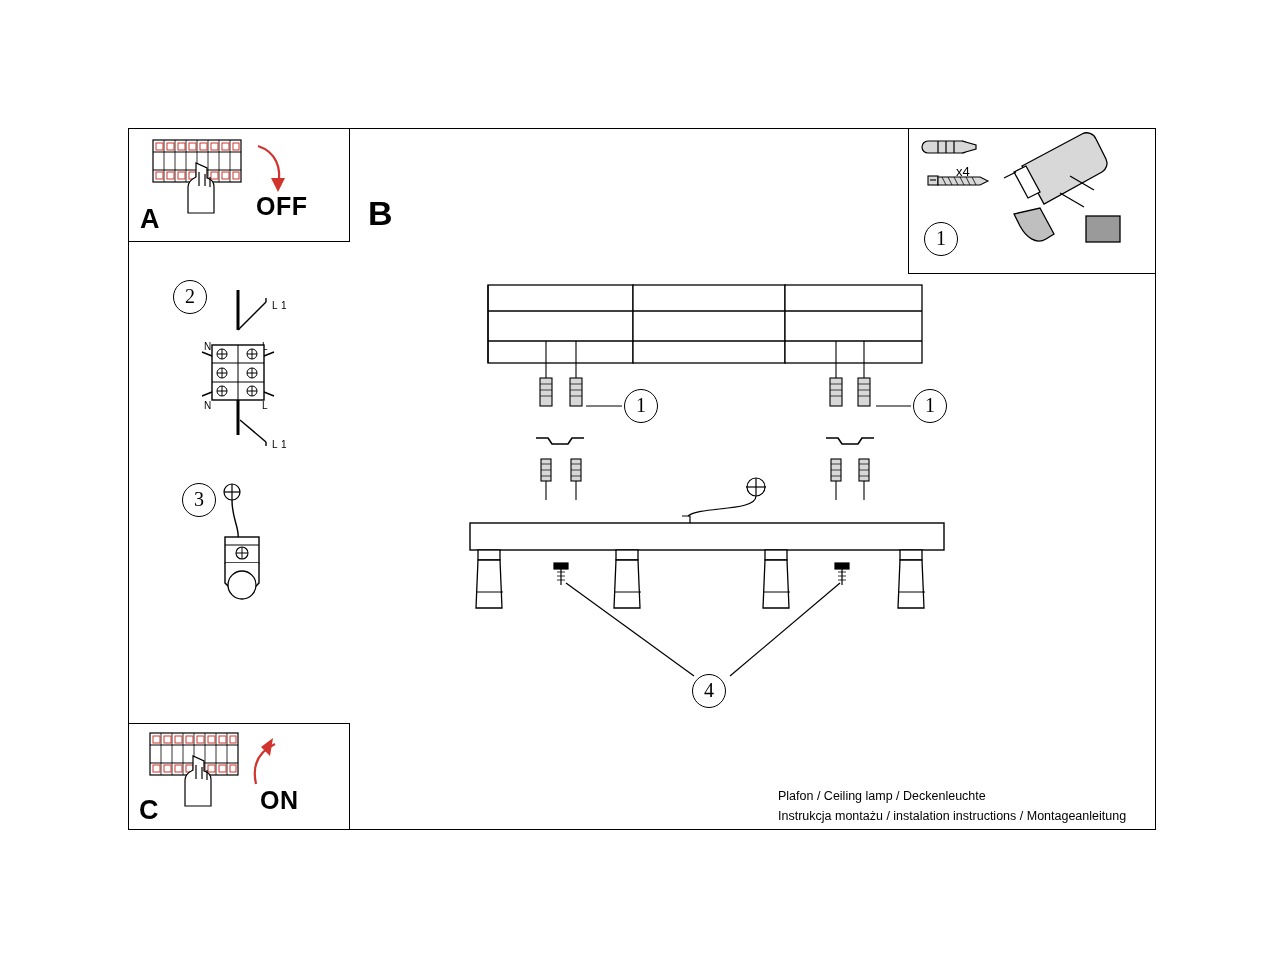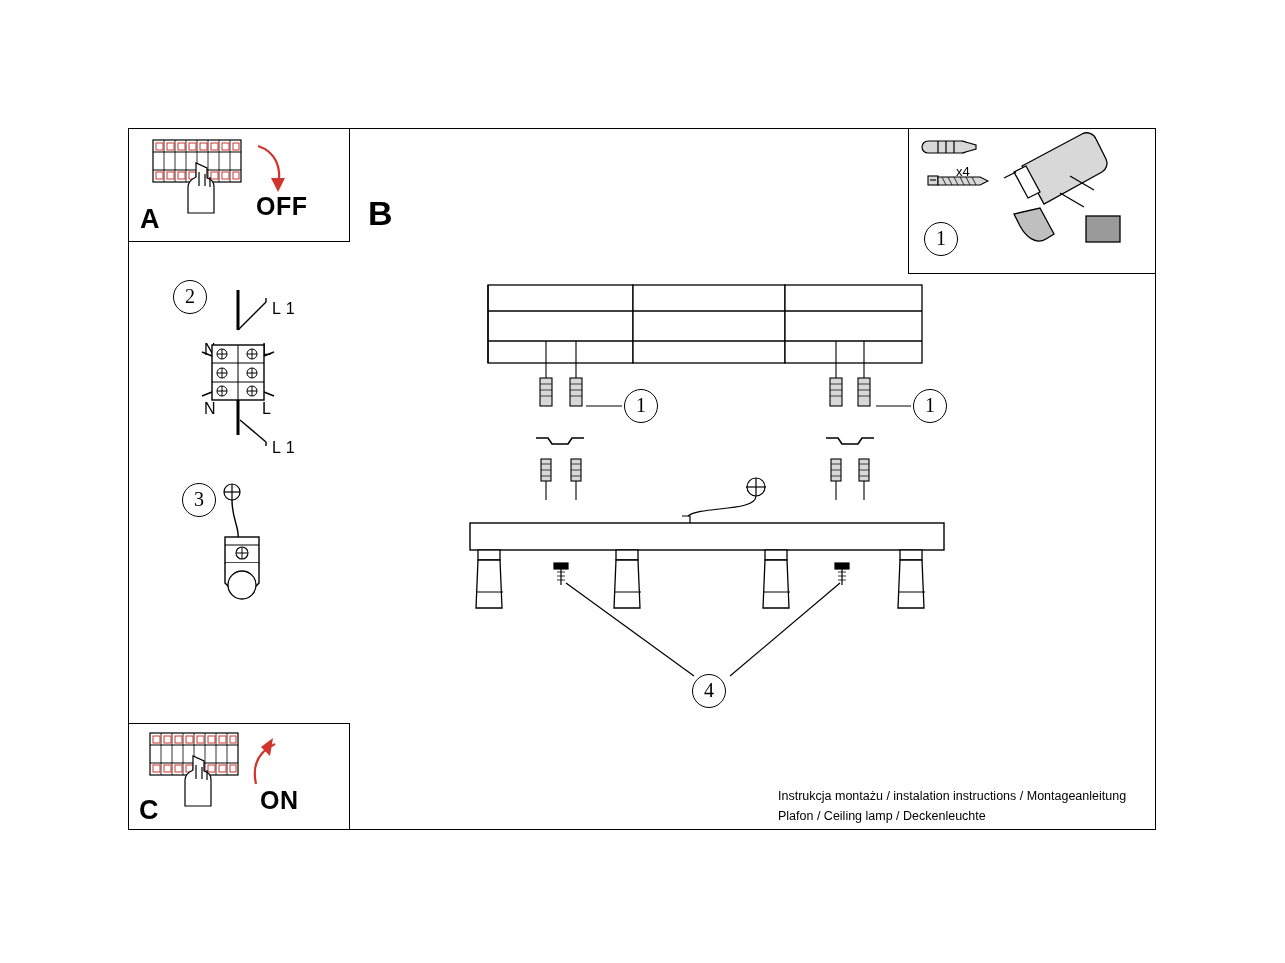--- a/index.html
+++ b/index.html
@@ -76,21 +76,21 @@
     border-radius: 50%;
     box-sizing: border-box;
     text-align: center;
     line-height: 31px;
     font-size: 20px;
     font-family: "Liberation Serif", serif;
     background: #fff;
   }
   .wirelabel {
     position: absolute;
-    font-size: 16px;
+    font-size: 10px;
     font-family: "Liberation Sans", sans-serif;
     letter-spacing: 0.5px;
   }
   #footer-text {
     position: absolute;
     left: 778px;
     top: 786px;
     width: 380px;
     font-size: 12.5px;
     line-height: 20px;
@@ -138,22 +138,22 @@
   <div class="x4">x4</div>
 
   <div class="wirelabel" style="left:272px; top:300px;">L 1</div>
   <div class="wirelabel" style="left:204px; top:341px;">N</div>
   <div class="wirelabel" style="left:262px; top:341px;">L</div>
   <div class="wirelabel" style="left:204px; top:400px;">N</div>
   <div class="wirelabel" style="left:262px; top:400px;">L</div>
   <div class="wirelabel" style="left:272px; top:439px;">L 1</div>
 
   <div id="footer-text">
+    <div>Plafon / Ceiling lamp / Deckenleuchte</div>
     <div>Instrukcja montażu / instalation instructions / Montageanleitung</div>
-    <div>Plafon / Ceiling lamp / Deckenleuchte</div>
   </div>
 
   <svg class="overlay" viewBox="0 0 1285 963">
     <g fill="none" stroke="#000" stroke-width="1.2">
 
       <g>
         <rect x="153" y="140" width="88" height="42" fill="#fff" stroke="#000" stroke-width="1.2"></rect>
         <line x1="153" y1="152" x2="241" y2="152"></line>
         <line x1="153" y1="170" x2="241" y2="170"></line>
         <g stroke-width="0.8">

